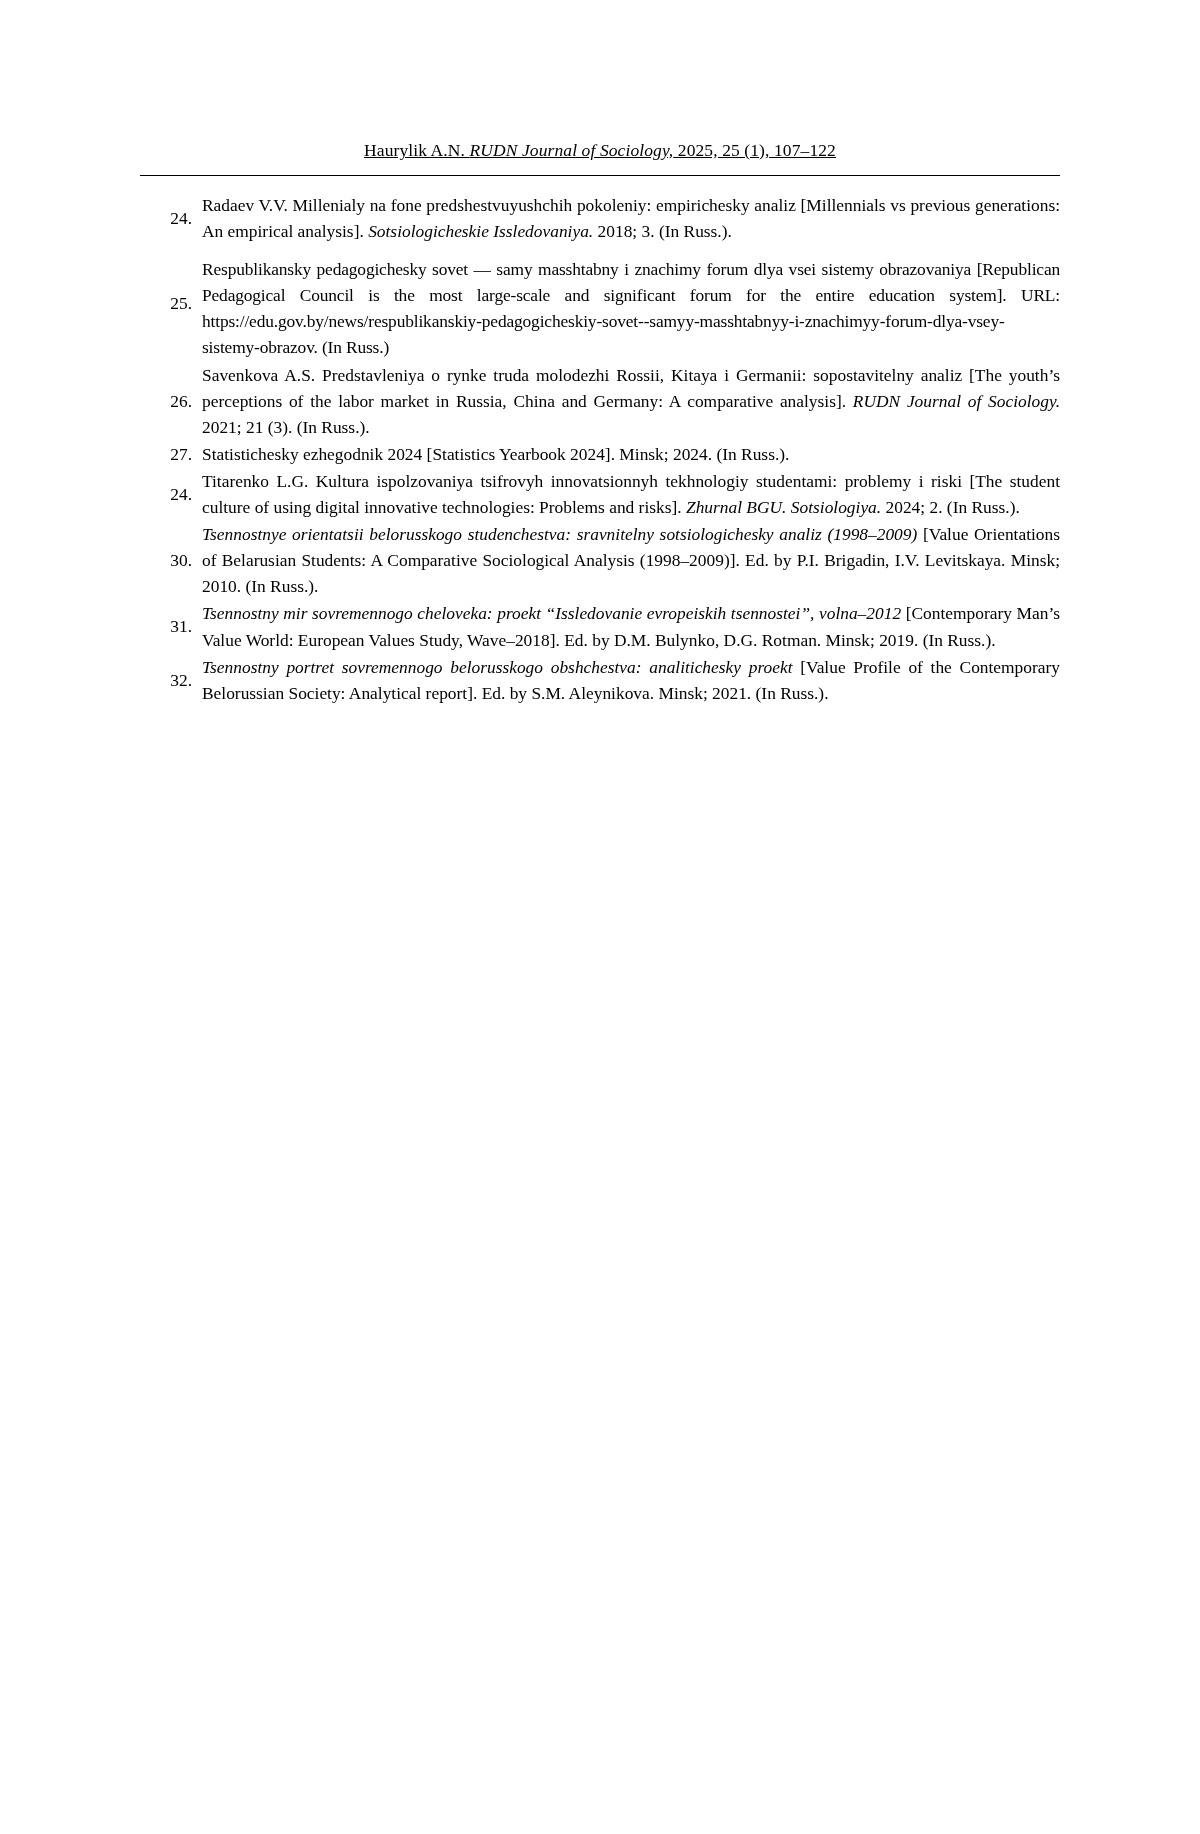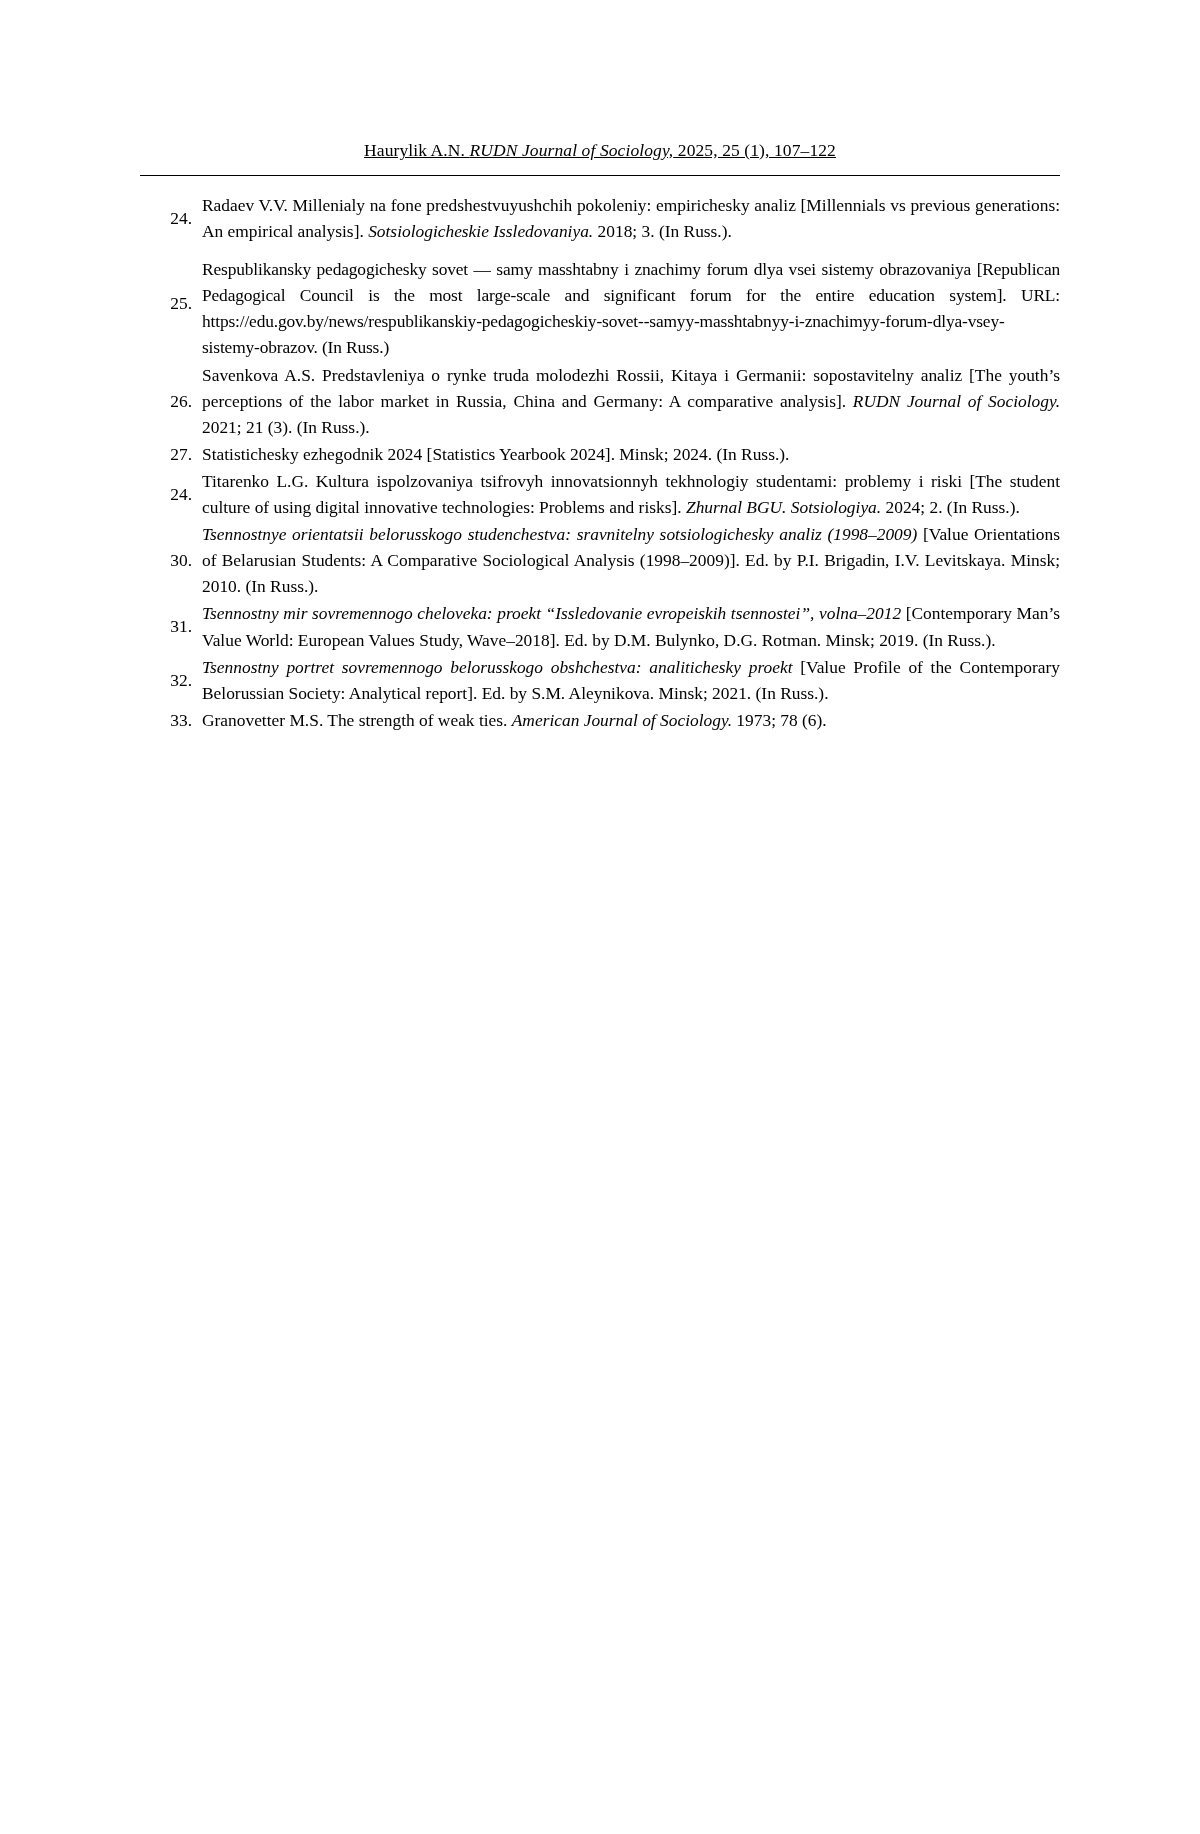--- a/index.html
+++ b/index.html
@@ -115,19 +115,15 @@
         <div class="ref-body"><i>Tsennostnye orientatsii belorusskogo studenchestva: sravnitelny sotsiologichesky analiz (1998–2009) </i><span>[Value Orientations of Belarusian Students: A Comparative Sociological Analysis (1998–2009)]. Ed. by P.I. Brigadin, I.V. Levitskaya. Minsk; 2010. (In Russ.).</span></div>
       </div>
       <div class="ref">
         <div class="ref-num">31.</div>
         <div class="ref-body"><i>Tsennostny mir sovremennogo cheloveka: proekt “Issledovanie evropeiskih tsennostei”, volna–2012 </i><span>[Contemporary Man’s Value World: European Values Study, Wave–2018]. Ed. by D.M. Bulynko, D.G. Rotman. Minsk; 2019. (In Russ.).</span></div>
       </div>
       <div class="ref">
         <div class="ref-num">32.</div>
         <div class="ref-body"><i>Tsennostny portret sovremennogo belorusskogo obshchestva: analitichesky proekt </i><span>[Value Profile of the Contemporary Belorussian Society: Analytical report]. Ed. by S.M. Aleynikova. Minsk; 2021. (In Russ.).</span></div>
       </div>
-      <div class="ref">
-        <div class="ref-num">33.</div>
-        <div class="ref-body"><span>Granovetter M.S. The strength of weak ties. </span><i>American Journal of Sociology.</i><span> 1973; 78 (6).</span></div>
-      </div>
     </div>
 
 </div>
 
 </body></html>

